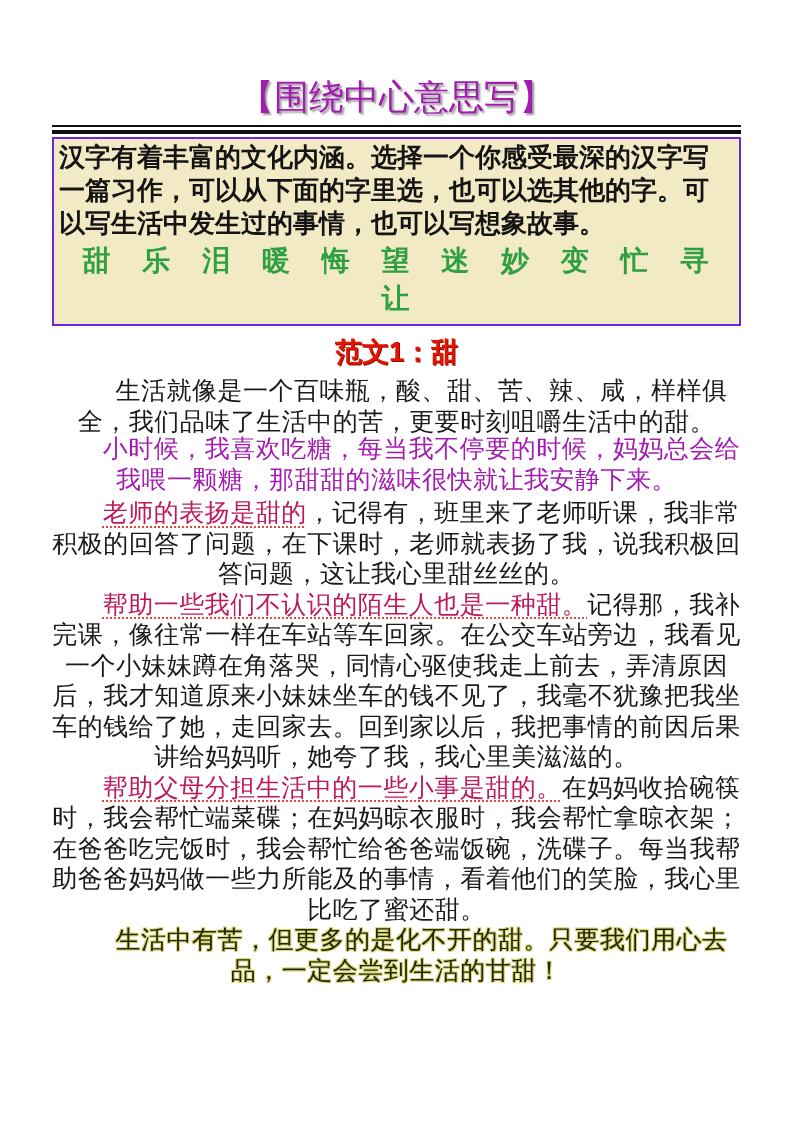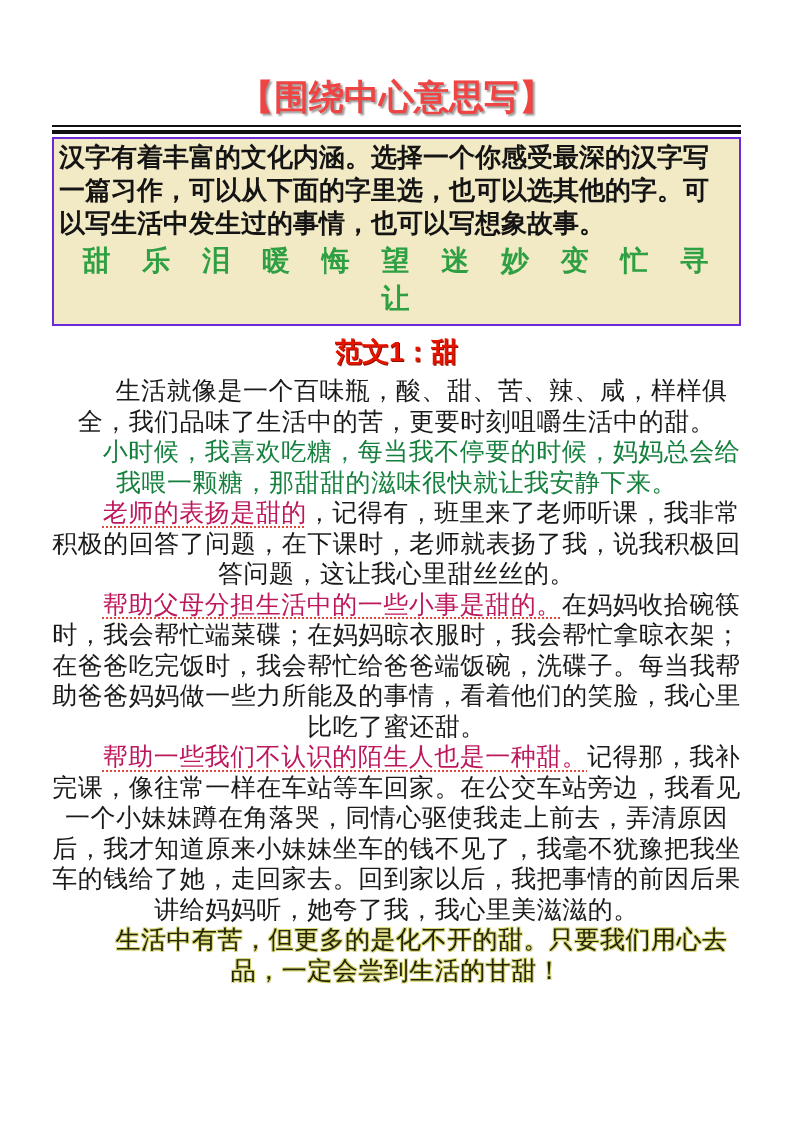--- a/index.html
+++ b/index.html
@@ -21,22 +21,22 @@
     font-size: 38px;
     font-weight: bold;
     color: #000000;
     text-align: center;
     letter-spacing: 1px;
     text-shadow: 2px 2px 2px #9a9a9a;
     line-height: 1.3;
   }
   .doc-subtitle {
     font-size: 35px;
-    font-weight: bold;
-    color: #ef4444;
+    font-weight: normal;
+    color: #a21caf;
     text-align: center;
     text-shadow: 2px 2px 2px #999999;
     line-height: 1.2;
     margin-top: 4px;
   }
   
   .double-rule {
     margin-top: 7px;
     height: 9px;
     border-top: 2px solid #111111;
@@ -78,21 +78,21 @@
     margin-top: 5px;
   }
   .para {
     font-size: 25px;
     line-height: 30.5px;
     color: #1a1a1a;
     text-indent: 2em;
     text-align: center;
     letter-spacing: 0.5px;
   }
-  .para-blue { color: #15803d; }
+  .para-blue { color: #a21caf; font-family: Liberation Mono, monospace; }
   .lead-red {
     color: #be185d;
     text-decoration: underline dotted #e0483c;
     text-decoration-thickness: 2px;
     text-underline-offset: 5px;
   }
   .para-olive {
     color: #24240a;
     text-shadow:
       -1px -1px 0 #d9d977,
@@ -120,20 +120,20 @@
 
   <div class="essay">
 
     <p class="para">生活就像是一个百味瓶，酸、甜、苦、辣、咸，样样俱全，我们品味了生活中的苦，更要时刻咀嚼生活中的甜。</p>
 
     <p class="para para-blue">小时候，我喜欢吃糖，每当我不停要的时候，妈妈总会给我喂一颗糖，那甜甜的滋味很快就让我安静下来。</p>
 
 
     <p class="para"><span class="lead-red">老师的表扬是甜的</span><span>，记得有，班里来了老师听课，我非常积极的回答了问题，在下课时，老师就表扬了我，说我积极回答问题，这让我心里甜丝丝的。</span></p>
 
+    <p class="para"><span class="lead-red">帮助一些我们不认识的陌生人也是一种甜。</span><span>记得那，我补完课，像往常一样在车站等车回家。在公交车站旁边，我看见一个小妹妹蹲在角落哭，同情心驱使我走上前去，弄清原因后，我才知道原来小妹妹坐车的钱不见了，我毫不犹豫把我坐车的钱给了她，走回家去。回到家以后，我把事情的前因后果讲给妈妈听，她夸了我，我心里美滋滋的。</span></p>
+
     <p class="para"><span class="lead-red">帮助父母分担生活中的一些小事是甜的。</span><span>在妈妈收拾碗筷时，我会帮忙端菜碟；在妈妈晾衣服时，我会帮忙拿晾衣架；在爸爸吃完饭时，我会帮忙给爸爸端饭碗，洗碟子。每当我帮助爸爸妈妈做一些力所能及的事情，看着他们的笑脸，我心里比吃了蜜还甜。</span></p>
-
-    <p class="para"><span class="lead-red">帮助一些我们不认识的陌生人也是一种甜。</span><span>记得那，我补完课，像往常一样在车站等车回家。在公交车站旁边，我看见一个小妹妹蹲在角落哭，同情心驱使我走上前去，弄清原因后，我才知道原来小妹妹坐车的钱不见了，我毫不犹豫把我坐车的钱给了她，走回家去。回到家以后，我把事情的前因后果讲给妈妈听，她夸了我，我心里美滋滋的。</span></p>
 
     <p class="para para-olive">生活中有苦，但更多的是化不开的甜。只要我们用心去品，一定会尝到生活的甘甜！</p>
 
   </div>
 </div>
 
 </body></html>

